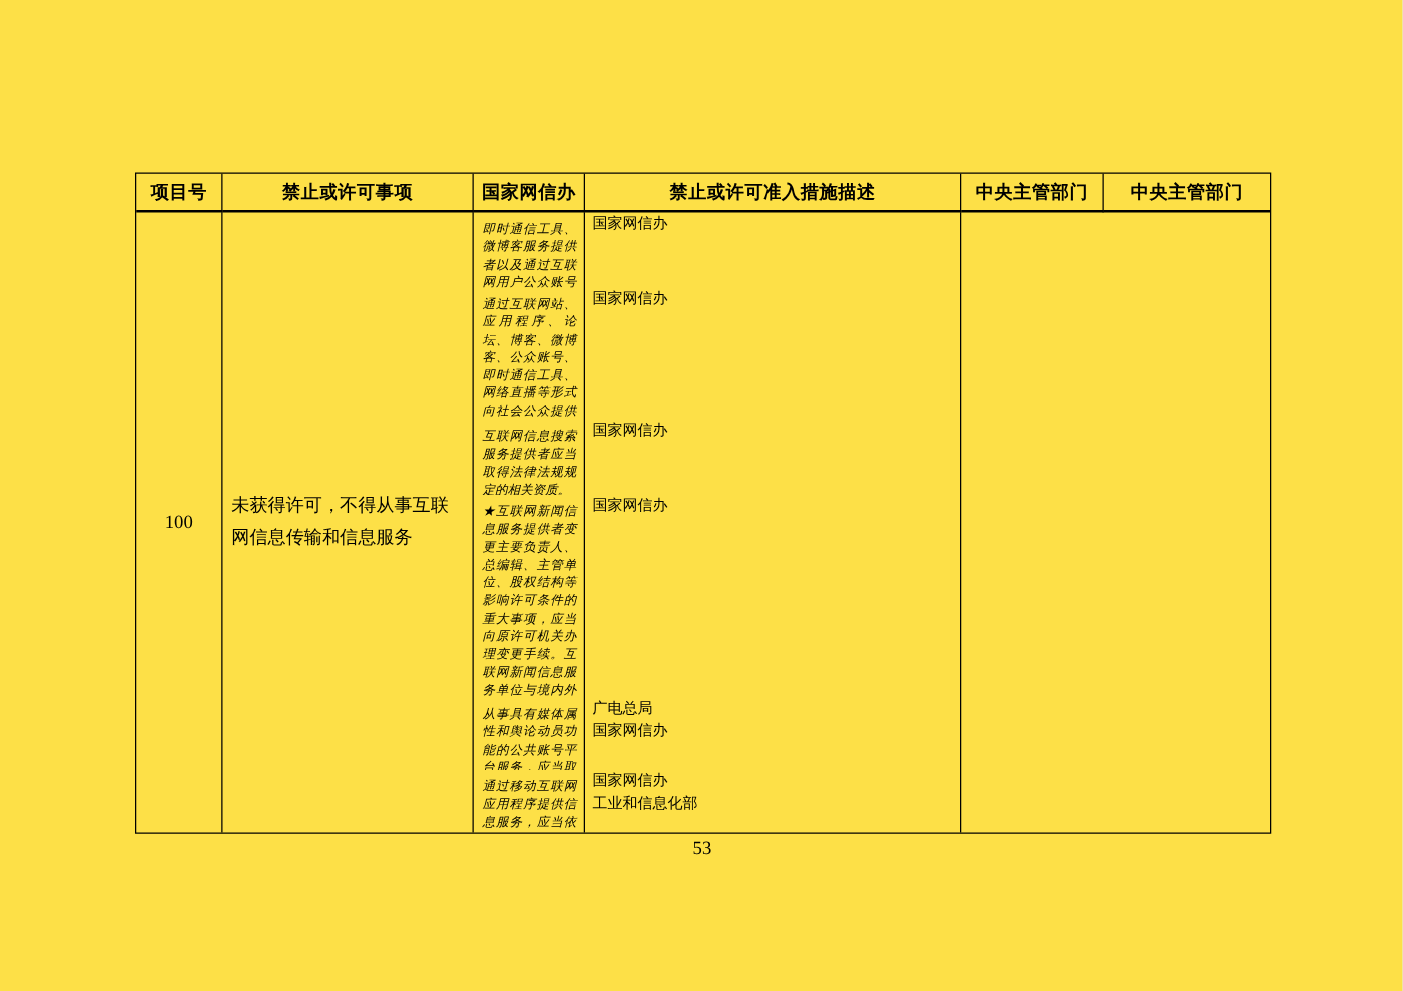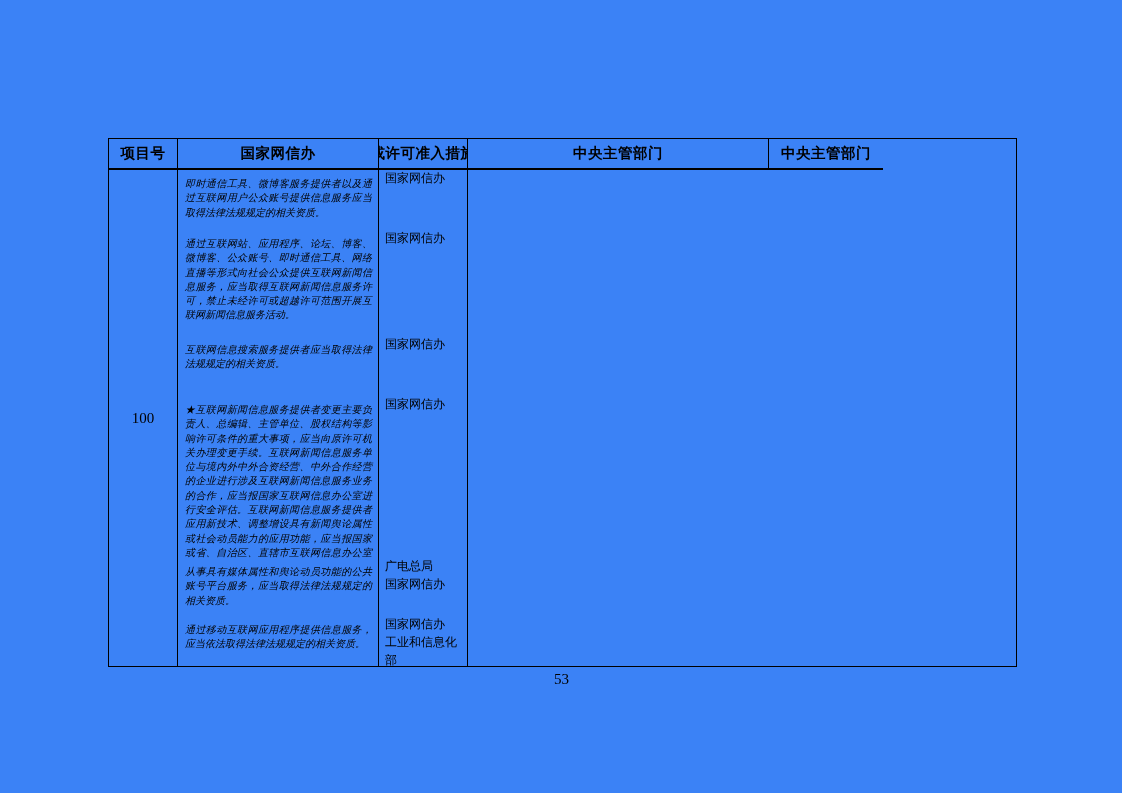--- a/index.html
+++ b/index.html
@@ -1,20 +1,20 @@
 <!DOCTYPE html>
 <html><head>
 <meta charset="utf-8">
 <style>
   html, body { margin: 0; padding: 0; background: #e8e8e8; }
   .page {
     position: relative;
     width: 1122px;
     height: 793px;
-    background: #3b82f6;
+    background: #fde047;
     font-family: "Liberation Serif", "DejaVu Serif", serif;
     color: #000;
     overflow: hidden;
     margin: 0 auto;
   }
   .doc-table {
     position: absolute;
     left: 108px;
     top: 138px;
     width: 907px;
@@ -97,30 +97,32 @@
 </style>
 </head>
 <body>
 
 <div class="page">
 
   <div class="doc-table">
 
     <div class="grid-row">
       <div class="hdr-cell">项目号</div>
+      <div class="hdr-cell">禁止或许可事项</div>
       <div class="hdr-cell">国家网信办</div>
       <div class="hdr-cell">禁止或许可准入措施描述</div>
       <div class="hdr-cell">中央主管部门</div>
       <div class="hdr-cell last">中央主管部门</div>
     </div>
 
     <div class="grid-row body-row">
 
       <div class="cell center-cell">100</div>
 
+      <div class="cell item-cell">未获得许可，不得从事互联网信息传输和信息服务</div>
 
 
       <div class="cell">
         <div class="m-block h60">即时通信工具、微博客服务提供者以及通过互联网用户公众账号提供信息服务应当取得法律法规规定的相关资质。</div>
         <div class="m-block h106">通过互联网站、应用程序、论坛、博客、微博客、公众账号、即时通信工具、网络直播等形式向社会公众提供互联网新闻信息服务，应当取得互联网新闻信息服务许可，禁止未经许可或超越许可范围开展互联网新闻信息服务活动。</div>
         <div class="m-block h60">互联网信息搜索服务提供者应当取得法律法规规定的相关资质。</div>
         <div class="m-block h162">★互联网新闻信息服务提供者变更主要负责人、总编辑、主管单位、股权结构等影响许可条件的重大事项，应当向原许可机关办理变更手续。互联网新闻信息服务单位与境内外中外合资经营、中外合作经营的企业进行涉及互联网新闻信息服务业务的合作，应当报国家互联网信息办公室进行安全评估。互联网新闻信息服务提供者应用新技术、调整增设具有新闻舆论属性或社会动员能力的应用功能，应当报国家或省、自治区、直辖市互联网信息办公室进行互联网新闻信息服务安全评估。</div>
         <div class="m-block h58">从事具有媒体属性和舆论动员功能的公共账号平台服务，应当取得法律法规规定的相关资质。</div>
         <div class="m-block h50">通过移动互联网应用程序提供信息服务，应当依法取得法律法规规定的相关资质。</div>
       </div>

